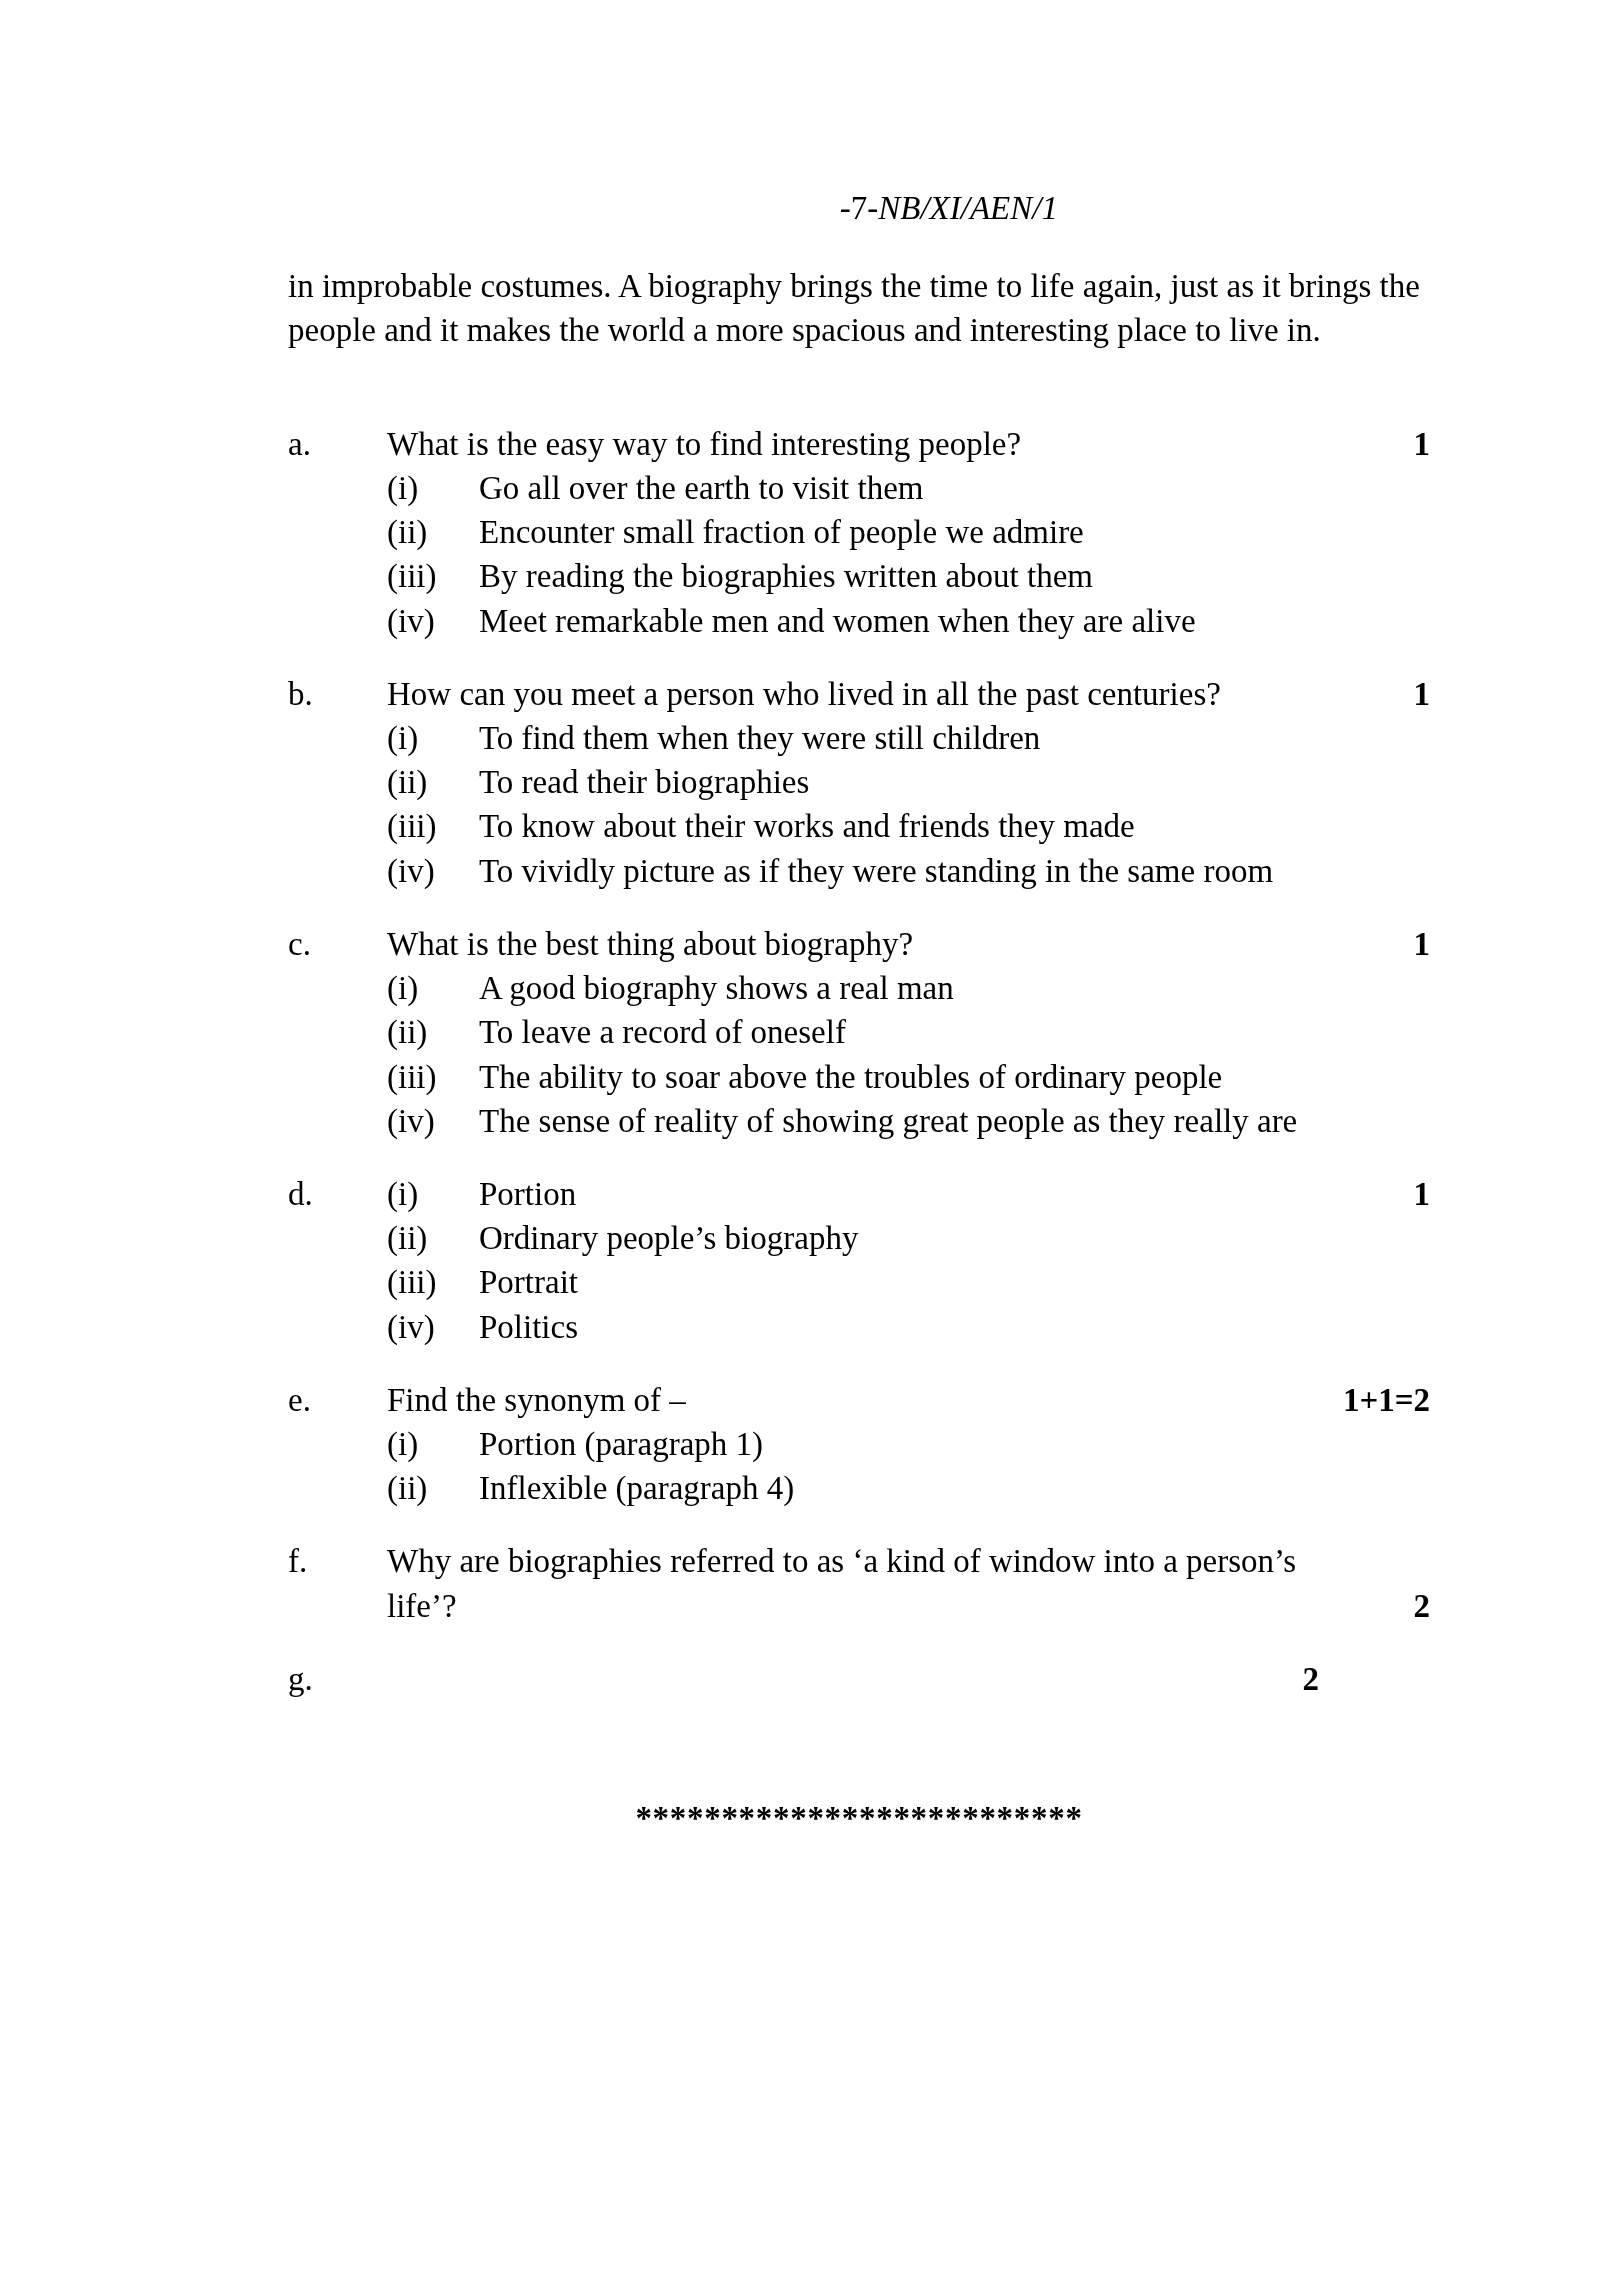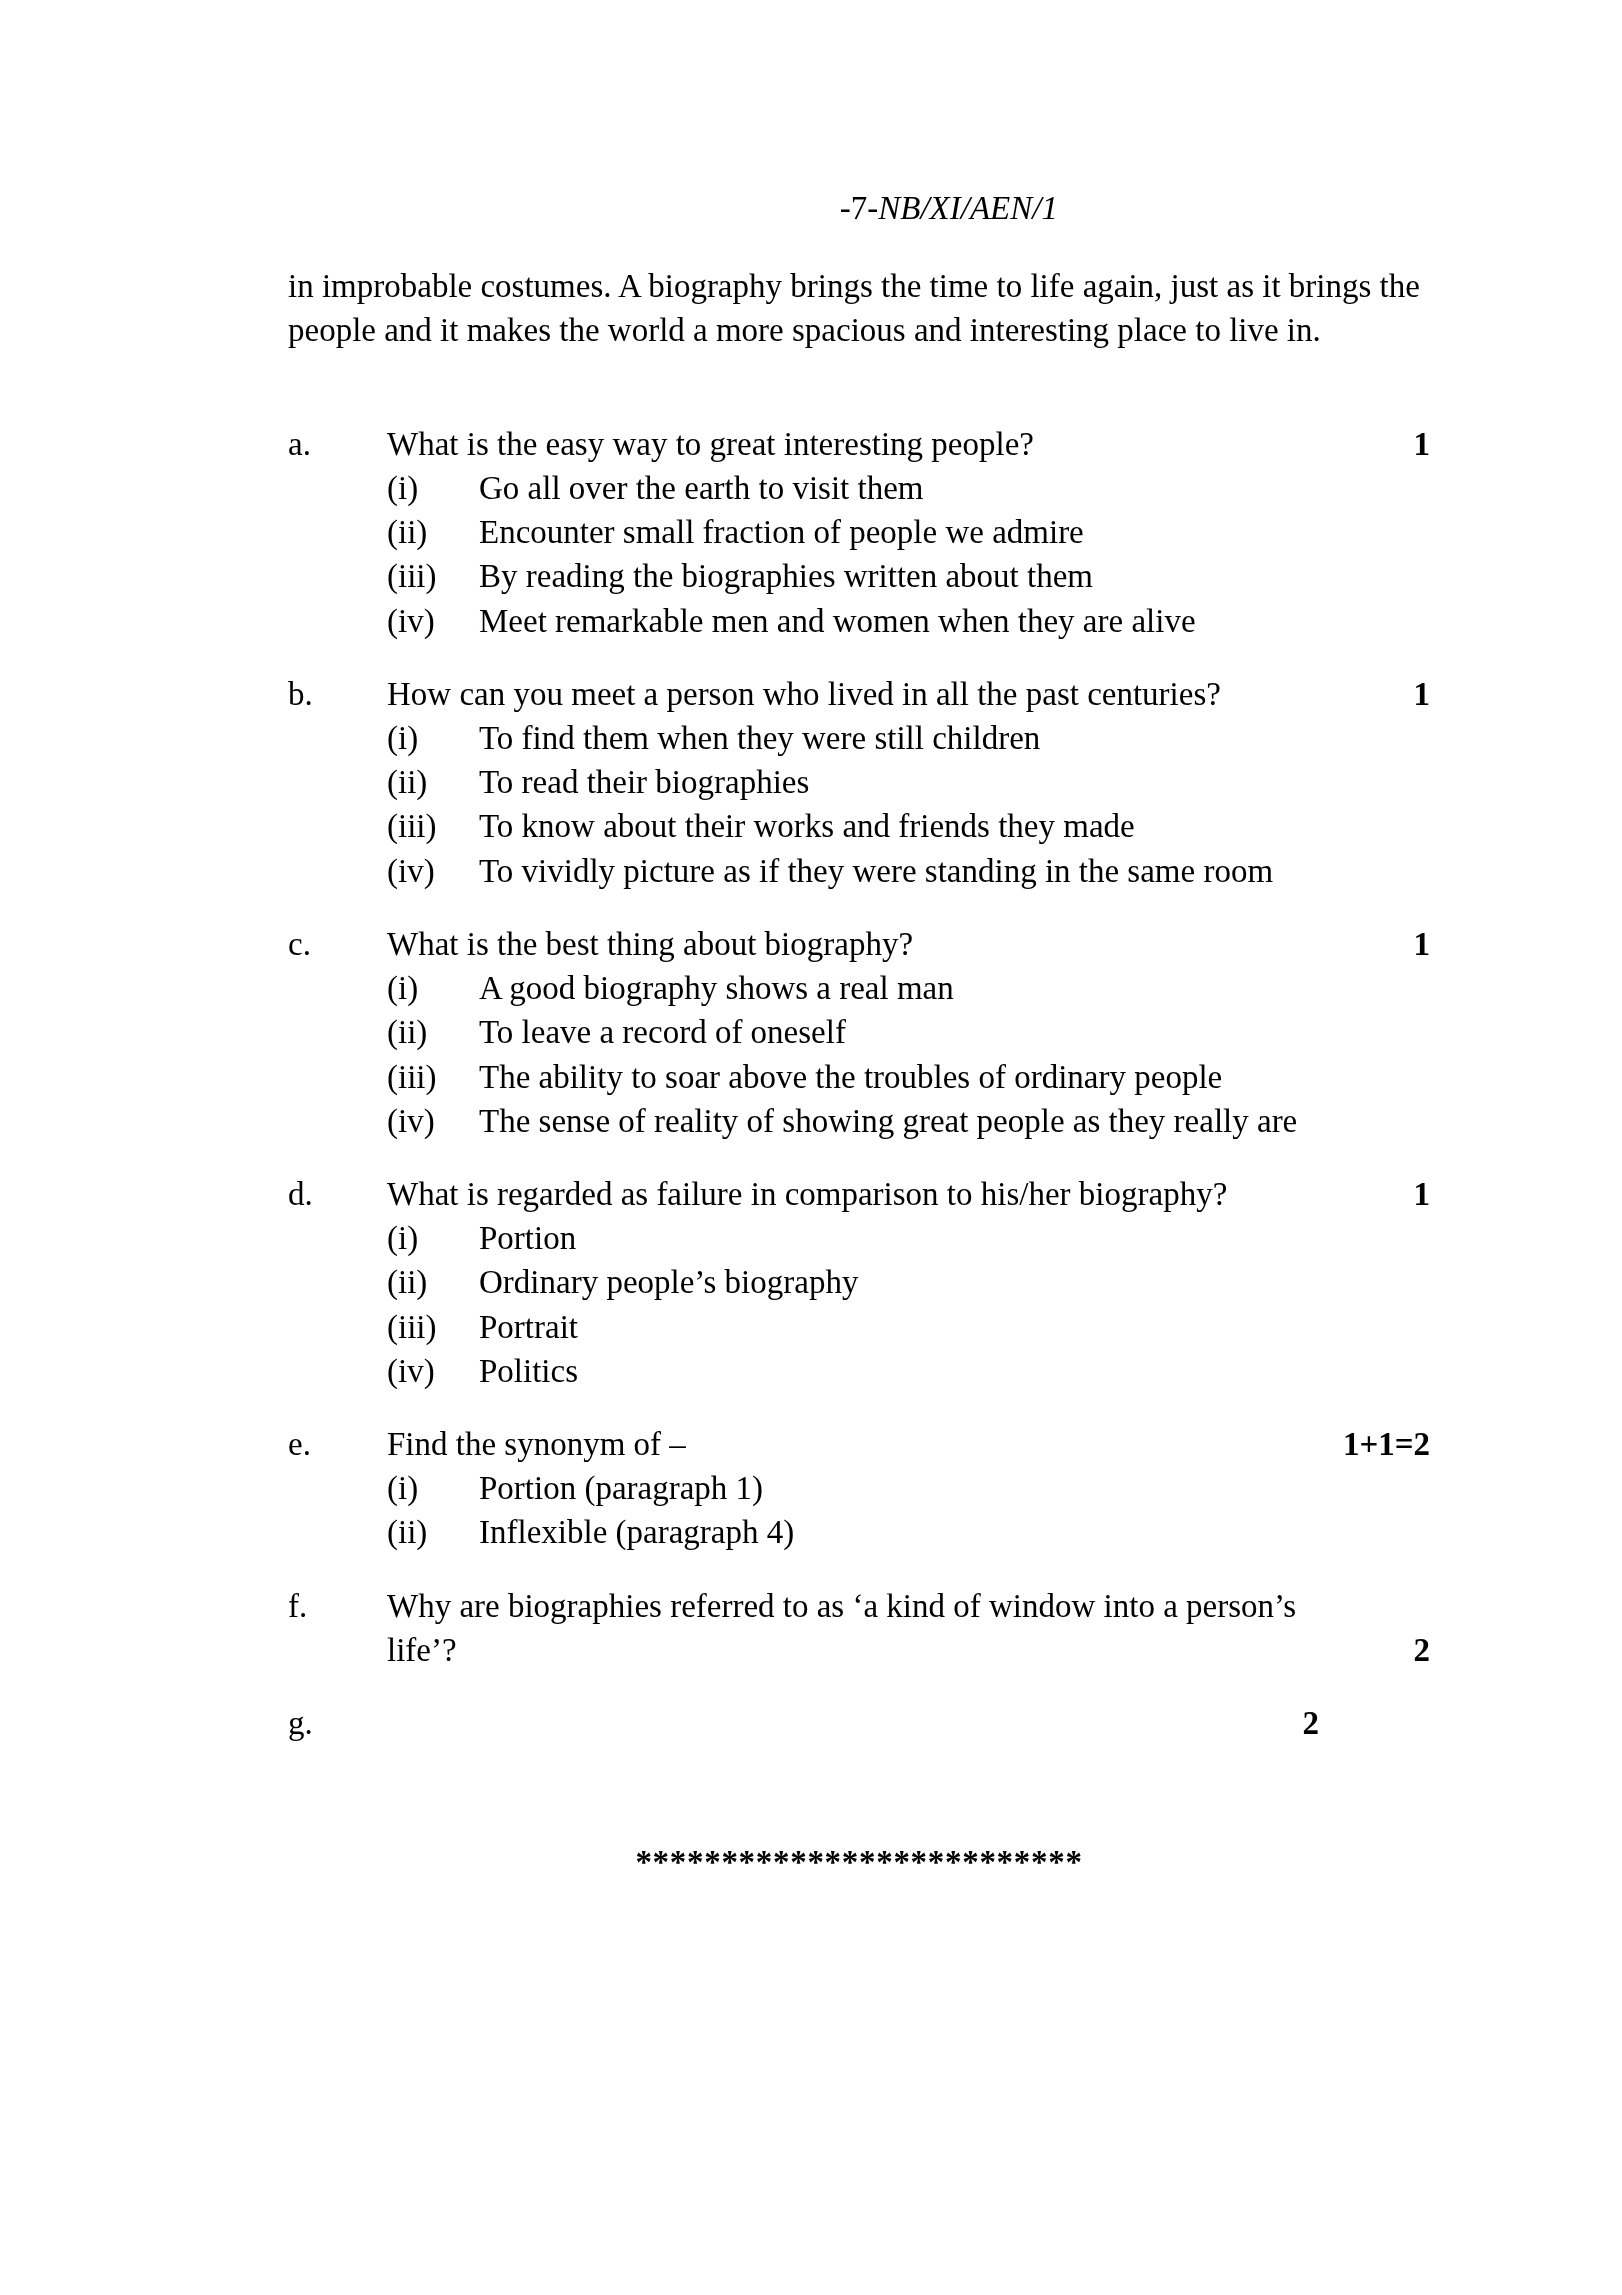--- a/index.html
+++ b/index.html
@@ -76,21 +76,21 @@
     <div class="h-left"></div>
     <div class="h-center">-7-</div>
     <div class="h-right">NB/XI/AEN/1</div>
   </div>
 
   <p class="intro">in improbable costumes. A biography brings the time to life again, just as it brings the people and it makes the world a more spacious and interesting place to live in.</p>
 
   <div class="question">
     <div class="q-letter">a.</div>
     <div class="q-body">
-      <div class="q-text">What is the easy way to great interesting people?</div>
+      <div class="q-text">What is the easy way to find interesting people?</div>
       <div class="option">
         <span class="o-num">(i)</span>
         <span class="o-text">Go all over the earth to visit them</span>
       </div>
       <div class="option">
         <span class="o-num">(ii)</span>
         <span class="o-text">Encounter small fraction of people we admire</span>
       </div>
       <div class="option">
         <span class="o-num">(iii)</span>
@@ -148,21 +148,20 @@
         <span class="o-num">(iv)</span>
         <span class="o-text">The sense of reality of showing great people as they really are</span>
       </div>
     </div>
     <div class="q-marks">1</div>
   </div>
 
   <div class="question">
     <div class="q-letter">d.</div>
     <div class="q-body">
-      <div class="q-text">What is regarded as failure in comparison to his/her biography?</div>
       <div class="option">
         <span class="o-num">(i)</span>
         <span class="o-text">Portion</span>
       </div>
       <div class="option">
         <span class="o-num">(ii)</span>
         <span class="o-text">Ordinary people’s biography</span>
       </div>
       <div class="option">
         <span class="o-num">(iii)</span>

